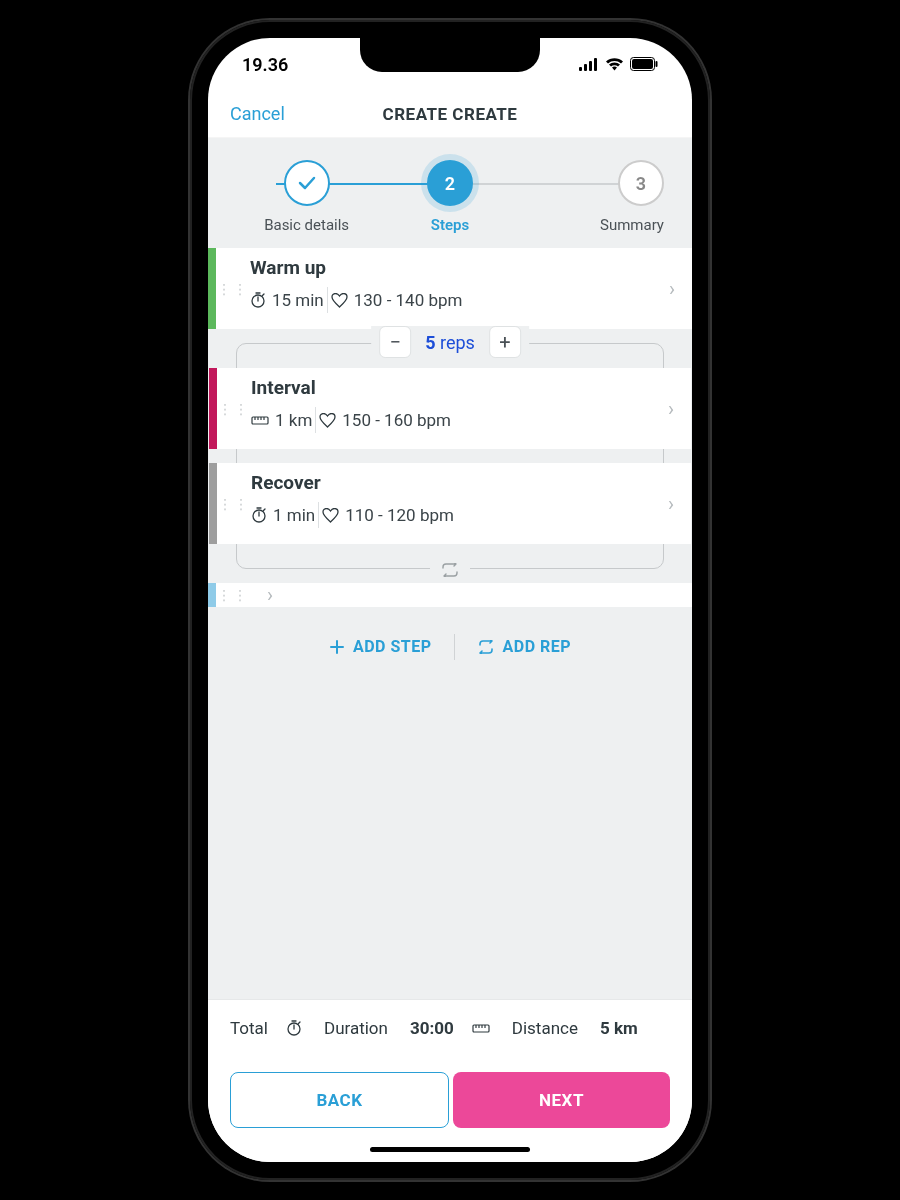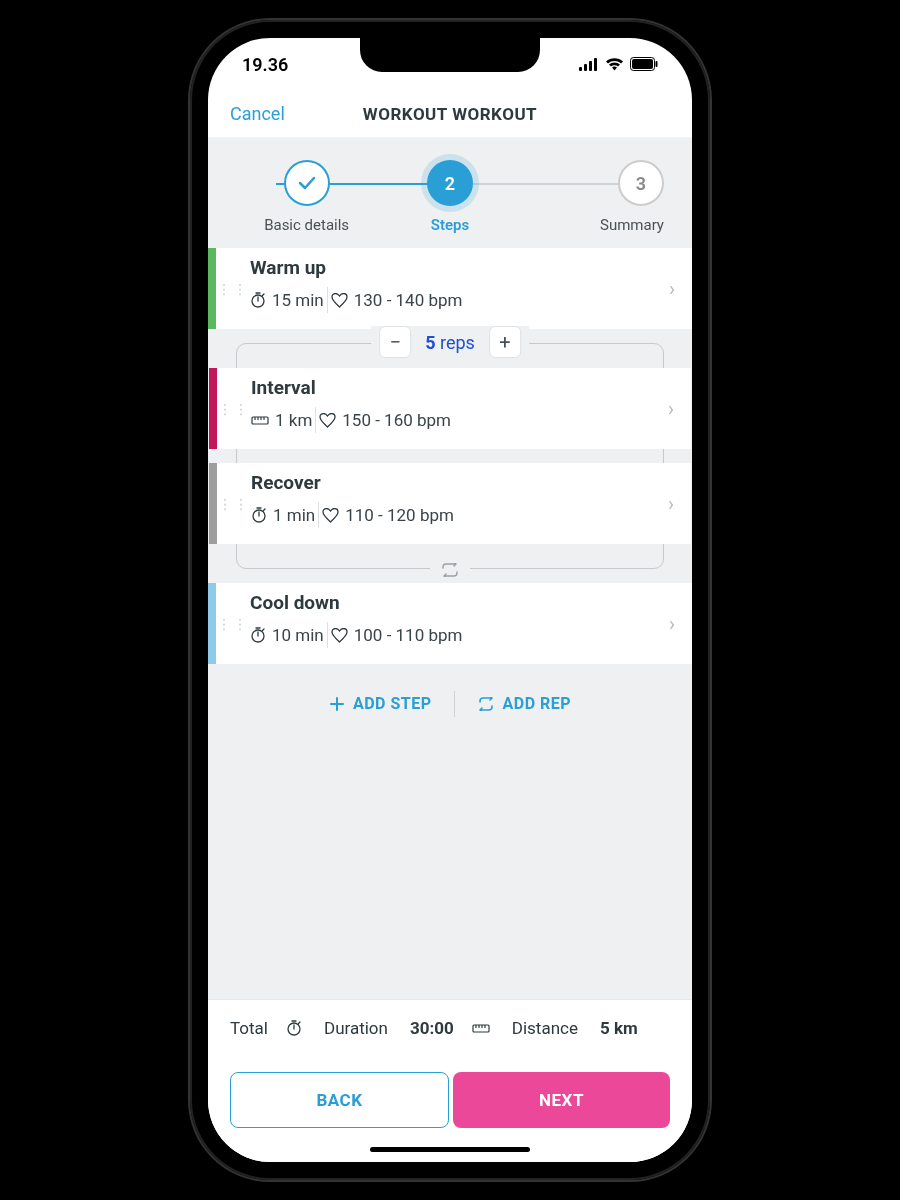--- a/index.html
+++ b/index.html
@@ -170,21 +170,21 @@
               <rect x="0.5" y="0.5" width="24" height="13" rx="3" fill="none" stroke="#000" stroke-width="1"></rect>
               <rect x="2" y="2" width="21" height="10" rx="2" fill="#000"></rect>
               <rect x="25.5" y="4" width="2" height="6" rx="1" fill="#000"></rect>
             </svg>
         </span>
       </div>
     </div>
 
     <div class="nav-bar">
       <span class="nav-cancel">Cancel</span>
-      <span class="nav-title">WORKOUT WORKOUT</span>
+      <span class="nav-title">CREATE CREATE</span>
     </div>
 
     <div class="wizard">
       <div class="wizard-line l1"></div>
       <div class="wizard-line l2"></div>
       <div class="wizard-step">
         <div class="wizard-circle done">
           <svg width="22" height="22" viewBox="0 0 22 22">
               <path d="M4 11 L9 16 L18 6" stroke="#2a9fd6" stroke-width="2.5" fill="none" stroke-linecap="round" stroke-linejoin="round"></path>
             </svg>
@@ -302,43 +302,20 @@
             <svg width="20" height="14" viewBox="0 0 20 14">
                 <path d="M3 5 L3 4 C3 2 4.5 1 6 1 L16 1 M14 3 L16 1 L14 -1 M17 9 L17 10 C17 12 15.5 13 14 13 L4 13 M6 11 L4 13 L6 15" stroke="#9aa0a3" stroke-width="1.4" fill="none" stroke-linecap="round" stroke-linejoin="round"></path>
               </svg>
           </div>
         </div>
       </div>
 
       <div class="step-card">
         <div class="color-bar" style="background:#8fcbe8"></div>
         <div class="drag">⋮⋮</div>
-        <div class="step-body">
-          <div class="step-title">Cool down</div>
-          <div class="step-meta">
-            <span class="meta-item">
-              <span>
-                  <svg width="16" height="16" viewBox="0 0 16 16">
-                    <circle cx="8" cy="9" r="6" fill="none" stroke="#2f3a3f" stroke-width="1.3"></circle>
-                    <path d="M8 9 L8 5 M6 1 L10 1 M12.5 3.5 L14 2" stroke="#2f3a3f" stroke-width="1.3" fill="none" stroke-linecap="round"></path>
-                  </svg>
-                </span>
-              <span>10 min</span>
-            </span>
-            <div class="meta-sep"></div>
-            <span class="meta-item">
-              <span>
-                  <svg width="17" height="15" viewBox="0 0 17 15">
-                    <path d="M8.5 14 C3 9 1 6.5 1 4 C1 2 2.5 0.5 4.5 0.5 C6 0.5 7.5 1.5 8.5 3 C9.5 1.5 11 0.5 12.5 0.5 C14.5 0.5 16 2 16 4 C16 6.5 14 9 8.5 14 Z" fill="none" stroke="#2f3a3f" stroke-width="1.3"></path>
-                  </svg>
-                </span>
-              <span>100 - 110 bpm</span>
-            </span>
-          </div>
-        </div>
         <div class="chev">›</div>
       </div>
 
       <div class="actions">
         <div class="action-btn">
           <span>
               <svg width="16" height="16" viewBox="0 0 16 16">
                 <path d="M8 2 L8 14 M2 8 L14 8" stroke="#2a9fd6" stroke-width="2" stroke-linecap="round"></path>
               </svg>
             </span>

